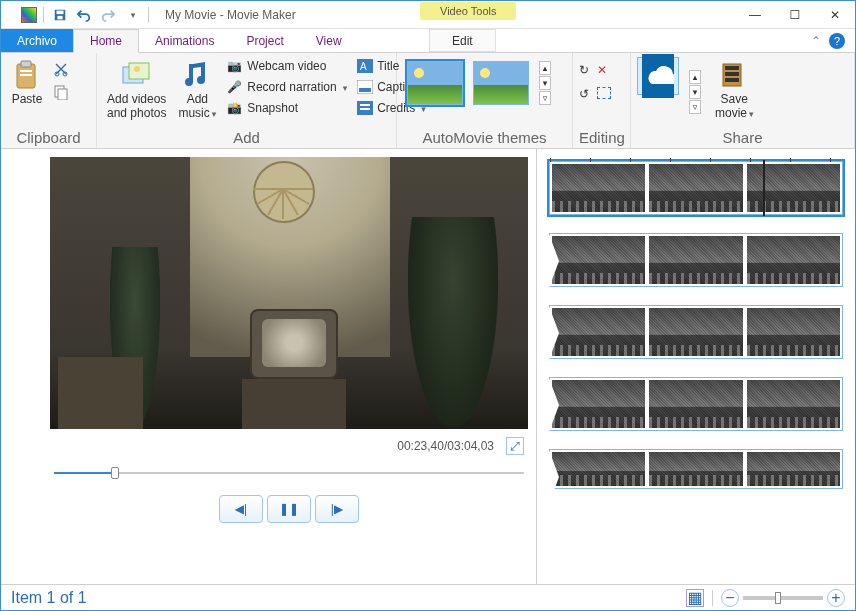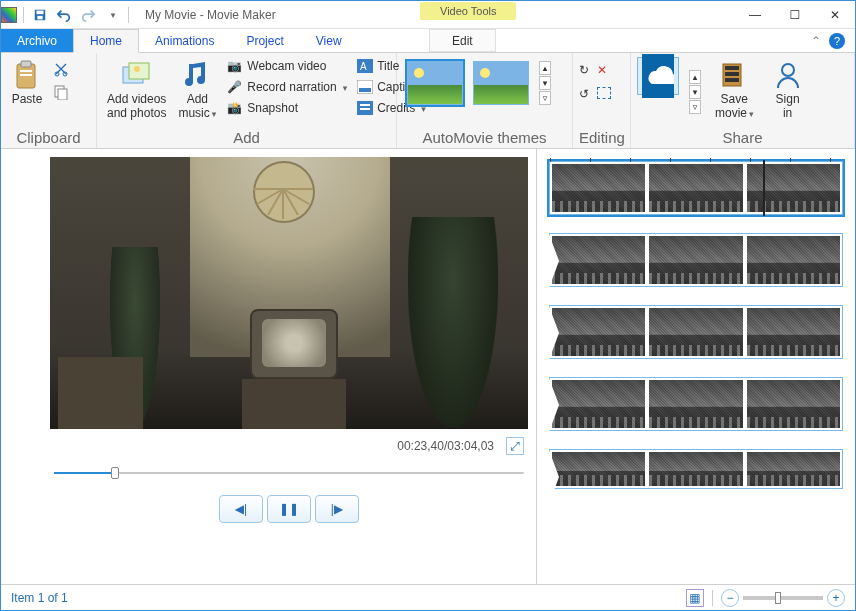--- a/index.html
+++ b/index.html
@@ -1,31 +1,31 @@
 <!DOCTYPE html>
 <html><head>
 <meta charset="utf-8">
 <style>
 * { margin: 0; padding: 0; box-sizing: border-box; font-family: "Segoe UI", Tahoma, sans-serif; }
 body { width: 856px; height: 611px; background: #fff; overflow: hidden; border: 1px solid #3a8fd6; font-size: 12px; color: #333; }
 
 
 .titlebar { height: 28px; display: flex; align-items: center; background: #fff; border-bottom: 1px solid #e1e1e1; }
-.titlebar-left { display: flex; align-items: center; gap: 4px; padding-left: 0; }
+.titlebar-left { display: flex; align-items: center; gap: 4px; padding-left: 20px; }
 .app-icon { width: 16px; height: 16px; background: linear-gradient(45deg, #e63, #36c, #3c3, #fc3); border: 1px solid #666; }
 .divider { width: 1px; height: 16px; background: #ccc; margin: 0 2px; }
 .qat-btn { width: 20px; height: 20px; display: inline-flex; align-items: center; justify-content: center; color: #2a6fb5; cursor: pointer; }
 .title-text { margin-left: 10px; color: #5e5e5e; }
 .video-tools { position: absolute; left: 420px; top: 2px; background: #f3f18e; padding: 3px 20px; border-radius: 2px; color: #555; font-size: 11px; }
 .win-controls { margin-left: auto; display: flex; }
 .win-btn { width: 40px; height: 28px; display: flex; align-items: center; justify-content: center; cursor: pointer; color: #333; }
 
 
 .tabs { height: 24px; display: flex; align-items: stretch; background: #fff; border-bottom: 1px solid #d0d0d0; position: relative; }
-.tab { padding: 0 16px; display: flex; align-items: center; cursor: pointer; color: #1d4ed8; }
+.tab { padding: 0 16px; display: flex; align-items: center; cursor: pointer; color: #701a75; }
 .tab.active-file { background: #1e88e5; color: #fff; }
 .tab.active { background: #f5f5f5; border: 1px solid #d0d0d0; border-bottom: 1px solid #f5f5f5; margin-bottom: -1px; }
 .edit-tab { position: absolute; left: 428px; top: 0; padding: 0 22px; border: 1px solid #e0e0e0; background: #fafafa; height: 23px; display: flex; align-items: center; }
 .tabs-right { margin-left: auto; display: flex; align-items: center; gap: 8px; padding-right: 10px; }
 .collapse-btn { color: #888; cursor: pointer; }
 .help-btn { width: 16px; height: 16px; border-radius: 50%; background: #1976d2; color: #fff; display: flex; align-items: center; justify-content: center; font-size: 11px; cursor: pointer; }
 
 
 .ribbon { height: 96px; background: #f5f5f5; display: flex; border-bottom: 1px solid #d0d0d0; }
 .group { border-right: 1px solid #e1e1e1; display: flex; flex-direction: column; padding: 4px 6px 2px; }
@@ -76,21 +76,21 @@
 .clip-seg { flex: 1; margin: 2px; background: repeating-linear-gradient(45deg,#888 0,#888 1px,#aaa 1px,#aaa 2px), linear-gradient(180deg,#777 0%, #bbb 55%, #666 56%, #555 100%); background-blend-mode: multiply; position: relative; }
 .clip-seg::after { content:""; position:absolute; left:0; right:0; bottom:0; height:18px; background: linear-gradient(180deg, transparent 0%, #fff0 40%, #fff 40%); mask: repeating-linear-gradient(90deg, #000 0 3px, transparent 3px 8px); opacity:.3;}
 .clip .notch-l, .clip .notch-r { position:absolute; top:0; width:0; height:0; border-top:27px solid transparent; border-bottom:27px solid transparent; }
 .clip .notch-l { left:-1px; border-left:10px solid #fff; }
 .clip .tick-marks { position:absolute; left:0; top:-4px; right:0; height:4px; display:none;}
 .clip.first .tick-marks { display:block; background: repeating-linear-gradient(90deg,#444 0 1px, transparent 1px 40px);}
 .playhead { position:absolute; top:-2px; bottom:-2px; width:2px; background:#222; }
 .clip.last { height:40px; margin-bottom:0; }
 
 
-.statusbar { height: 26px; border-top: 1px solid #d0d0d0; display: flex; align-items: center; padding: 0 10px; color: #2a6fb5; font-size: 12px; }
+.statusbar { height: 26px; border-top: 1px solid #d0d0d0; display: flex; align-items: center; padding: 0 10px; color: #2a6fb5; font-size: 16px; }
 .statusbar .right { margin-left: auto; display: flex; align-items: center; gap: 8px; }
 .view-btn { width:18px; height:18px; border:1px solid #a9c; display:inline-flex; align-items:center; justify-content:center; cursor:pointer; color:#2a6fb5;}
 .zoom { display:flex; align-items:center; gap:4px; }
 .zoom-btn { width:18px; height:18px; border:1px solid #9cc6ea; border-radius:50%; display:flex; align-items:center; justify-content:center; cursor:pointer; color:#2a6fb5;}
 .zoom-track { width:80px; height:4px; background:#c8c8c8; position:relative; }
 .zoom-thumb { position:absolute; top:-4px; left:40%; width:6px; height:12px; background:#fff; border:1px solid #888;}
 </style>
 </head>
 <body>
 
@@ -300,30 +300,20 @@
             <svg width="30" height="30" viewBox="0 0 30 30">
               <rect x="4" y="4" width="18" height="22" fill="#c49040" stroke="#8a6020"></rect>
               <rect x="6" y="6" width="14" height="4" fill="#333"></rect>
               <rect x="6" y="12" width="14" height="4" fill="#333"></rect>
               <rect x="6" y="18" width="14" height="4" fill="#333"></rect>
             </svg>
           </span>
         <span style="white-space:pre"><span>Save
 movie</span><span class="dd-arrow"></span></span>
       </div>
-      <div class="big-btn">
-        <span class="ico">
-            <svg width="28" height="30" viewBox="0 0 28 30">
-              <circle cx="14" cy="10" r="6" fill="none" stroke="#2a6fb5" stroke-width="2"></circle>
-              <path d="M4 28 a10 10 0 0 1 20 0" fill="none" stroke="#2a6fb5" stroke-width="2"></path>
-            </svg>
-          </span>
-        <span style="white-space:pre">Sign
-in</span>
-      </div>
     </div>
     <div class="group-label">Share</div>
   </div>
 </div>
 
 <div class="main">
   <div class="preview-pane">
     <div class="video-frame">
       <div class="wall"></div>
         <div class="window"></div>

